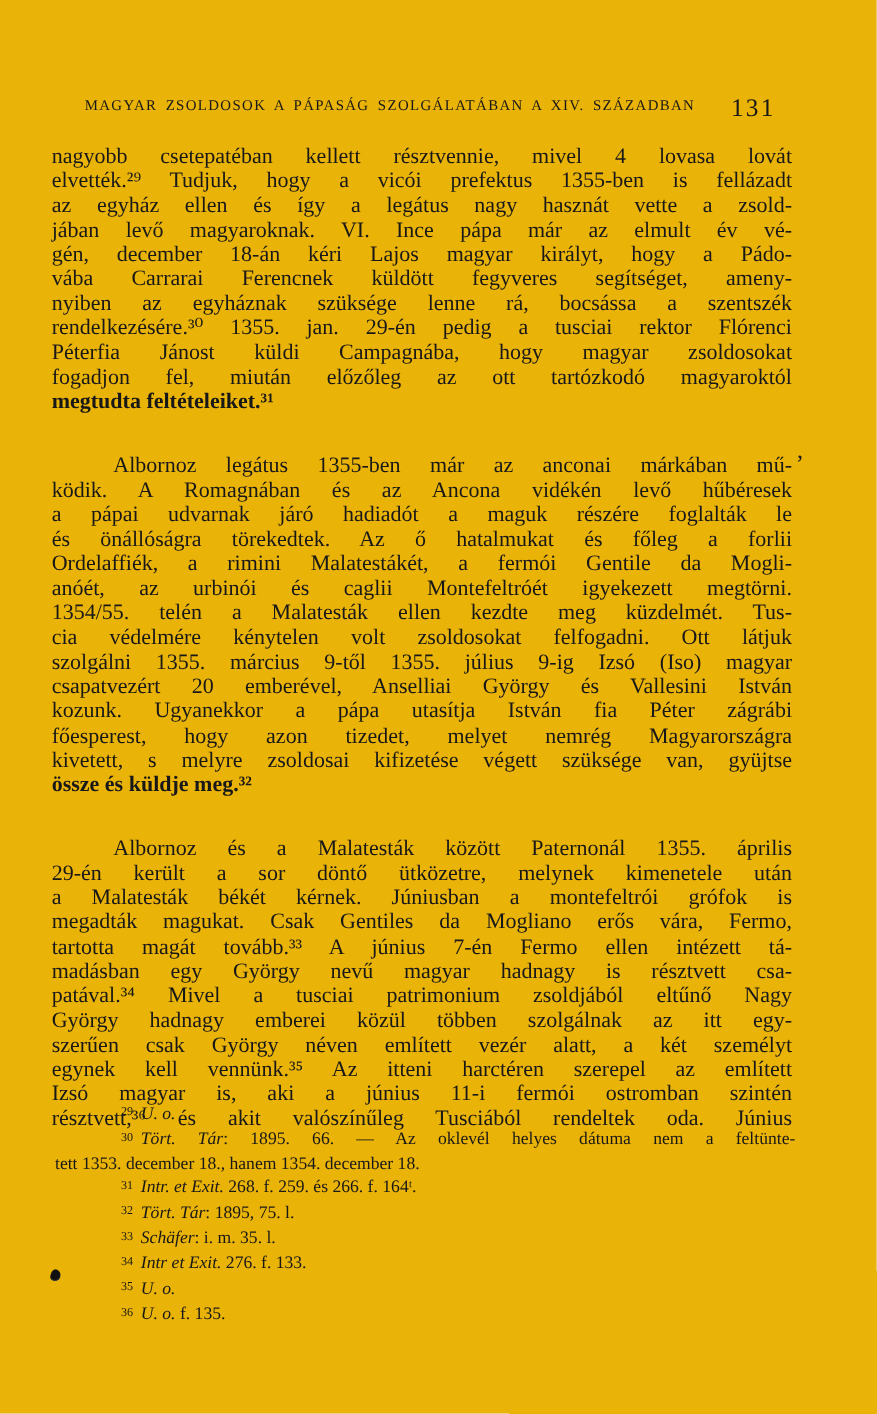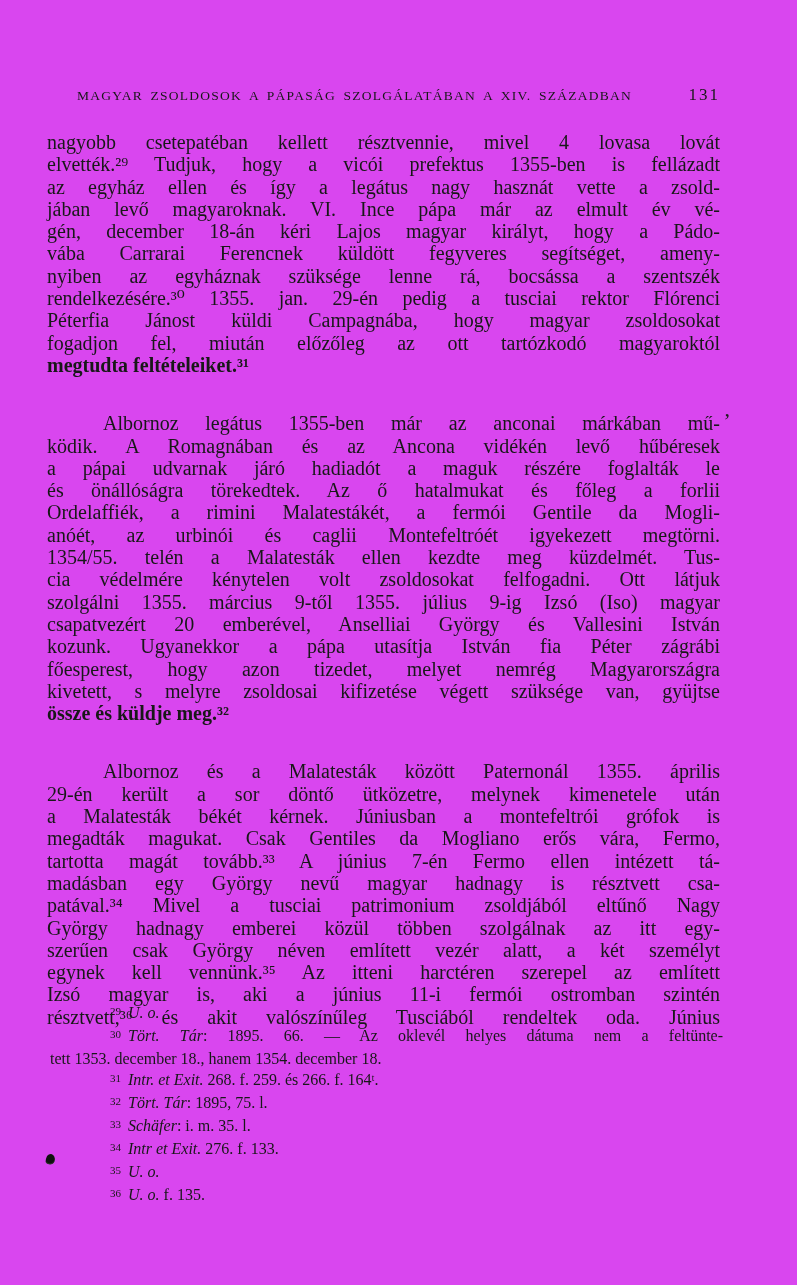--- a/index.html
+++ b/index.html
@@ -5,21 +5,21 @@
   html, body {
     margin: 0;
     padding: 0;
     background: #e8e8e6;
   }
   .page {
     position: relative;
     width: 797px;
     height: 1285px;
     margin: 0 auto;
-    background: #d946ef;
+    background: #eab308;
     font-family: "Liberation Serif", "DejaVu Serif", serif;
     color: #181818;
     overflow: hidden;
   }
 
   
   .running-head {
     position: absolute;
     top: 85px;
     left: 50px;
@@ -32,23 +32,23 @@
     right: 64px;
     top: 3px;
     text-align: center;
     font-size: 13.5px;
     letter-spacing: 1.25px;
     word-spacing: 3px;
     white-space: nowrap;
   }
   .page-number {
     position: absolute;
-    right: 3px;
+    right: 18px;
     top: 0;
-    font-size: 17px;
+    font-size: 23px;
     letter-spacing: 2px;
   }
 
   
   .body-text {
     position: absolute;
     top: 131px;
     left: 47px;
     width: 673px;
     font-size: 20px;

